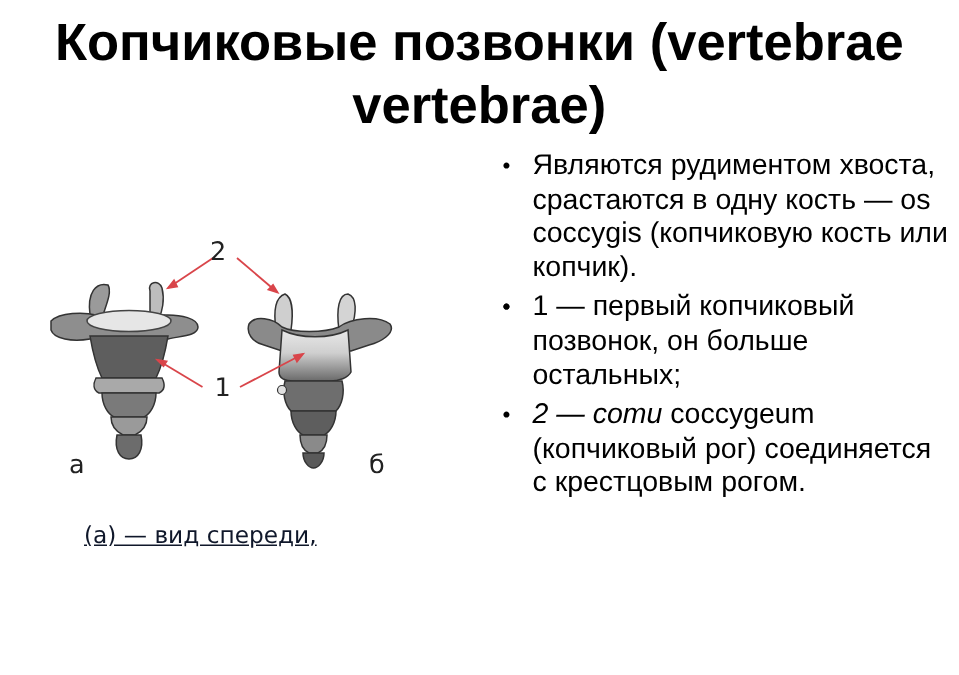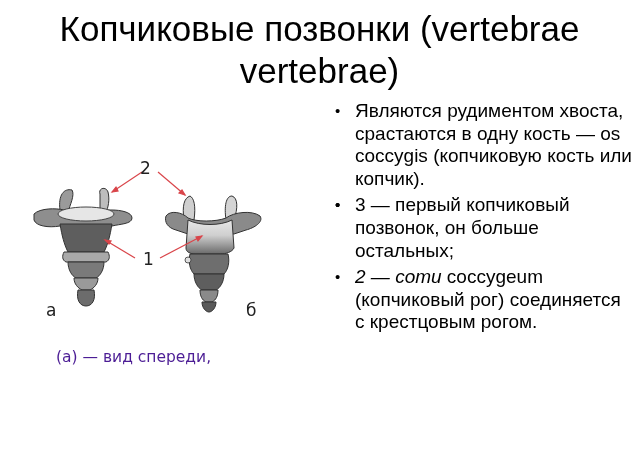--- a/index.html
+++ b/index.html
@@ -16,21 +16,21 @@
       color: #000000;
     }
     .slide-title {
       position: absolute;
       left: 0;
       top: 8px;
       width: 639px;
       text-align: center;
       font-size: 35px;
       line-height: 42px;
-      font-weight: normal;
+      font-weight: bold;
       margin: 0;
     }
     .bullets {
       position: absolute;
       left: 333px;
       top: 100px;
       width: 300px;
       margin: 0;
       padding: 0;
       list-style: none;
@@ -64,21 +64,22 @@
       font-size: 17px;
       color: #222;
     }
     .caption {
       position: absolute;
       left: 56px;
       top: 347px;
       font-family: "DejaVu Sans", sans-serif;
       font-size: 15.5px;
       line-height: 21px;
-      color: #4c1d95;
+      color: #0f172a;
+      text-decoration: underline;
     }
     .caption em { font-style: italic; }
   </style>
 </head>
 <body>
 
 <h1 class="slide-title">
   <span>Копчиковые позвонки (vertebrae</span><br>
   <span>vertebrae)</span>
 </h1>
@@ -156,19 +157,19 @@
 <ul class="bullets">
   <li>
     <span class="bullet">•</span>
     <span>Являются рудиментом хвоста, срастаются в одну кость — os coccygis (копчиковую кость или копчик).</span>
   </li>
   <li>
     <span class="bullet">•</span>
   </li>
   <li>
     <span class="bullet">•</span>
-    <span>3 — первый копчиковый позвонок, он больше остальных;</span>
+    <span>1 — первый копчиковый позвонок, он больше остальных;</span>
   </li>
   <li>
     <span class="bullet">•</span>
     <em>2 — </em><em>comu</em><span> coccygeum (копчиковый рог) соединяется с крестцовым рогом.</span>
   </li>
 </ul>
 
 </body></html>

